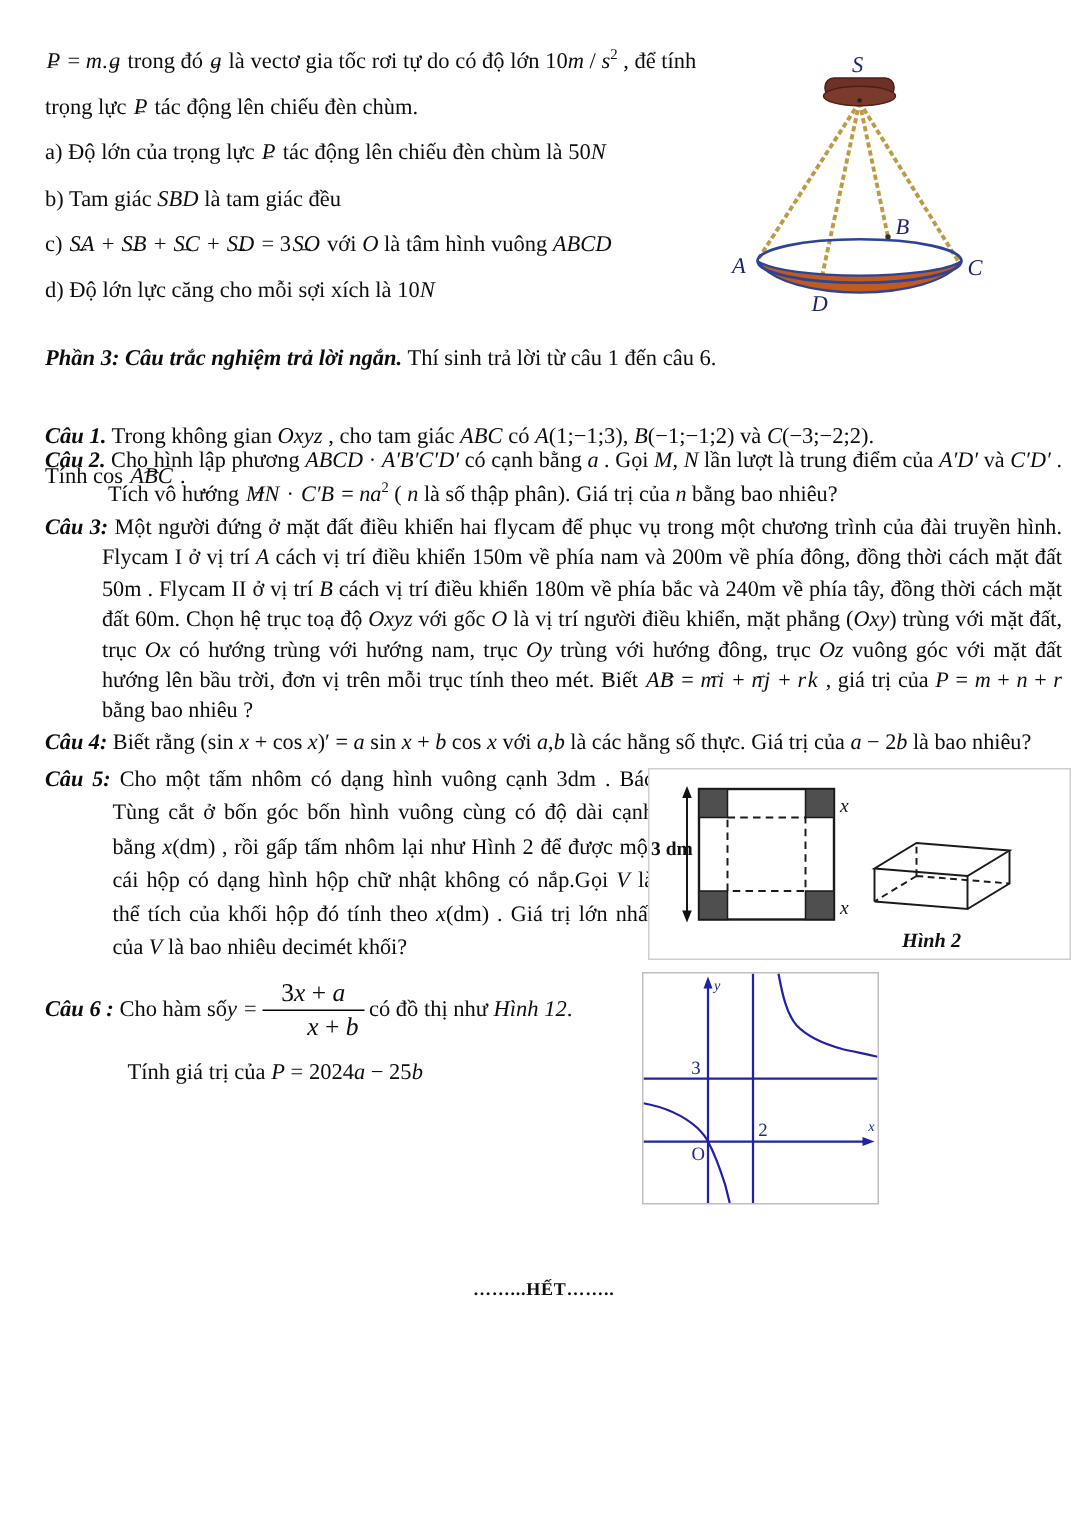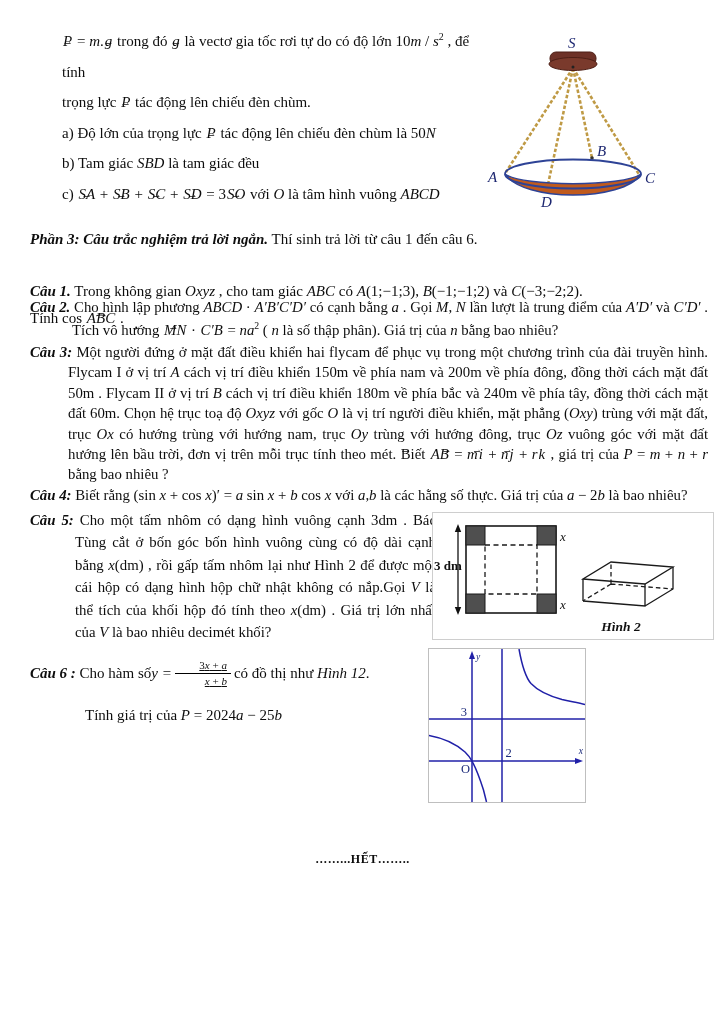--- a/index.html
+++ b/index.html
@@ -11,60 +11,61 @@
   .i{font-style:italic;}
   .sup{font-size:0.66em;vertical-align:super;line-height:0;}
   .vec{font-style:italic;position:relative;padding:0 1px;}
   .vec::after{content:"⇀";position:absolute;left:50%;top:-0.55em;
               transform:translateX(-50%);font-size:0.58em;font-style:normal;}
   .arc{font-style:italic;position:relative;padding:0 1px;}
   .arc::after{content:"⌢";position:absolute;left:50%;top:-0.8em;
               transform:translateX(-50%) scaleX(1.7);font-size:0.7em;font-style:normal;}
 
   .intro{position:absolute;left:30px;top:26px;width:465px;font-size:15px;}
-  .intro .line{line-height:30.6px;margin-left:32px;}
+  .intro .line{line-height:30.6px;}
 
   .chandelier{position:absolute;left:478px;top:30px;width:210px;height:185px;}
 
   .part3{position:absolute;left:30px;top:229px;width:682px;font-size:15px;line-height:21px;}
   .cau1{position:absolute;left:30px;top:251px;width:682px;font-size:15px;}
   .cau1 .l1{line-height:25px;margin-top:28px;}
   .cau1 .l2{line-height:25px;margin-top:2px;}
   .cau2{position:absolute;left:30px;top:296px;width:678px;font-size:14.8px;line-height:23px;
         padding-left:42px;text-indent:-42px;text-align:justify;box-sizing:border-box;}
   .cau3{position:absolute;left:30px;top:342px;width:678px;font-size:14.8px;line-height:20.4px;
         padding-left:38px;text-indent:-38px;text-align:justify;box-sizing:border-box;}
   .cau4{position:absolute;left:30px;top:485px;width:682px;font-size:14.8px;line-height:21px;}
   .cau5{position:absolute;left:30px;top:509px;width:406px;font-size:14.8px;line-height:22.4px;
         padding-left:45px;text-indent:-45px;text-align:justify;box-sizing:border-box;}
   .hinh2{position:absolute;left:432px;top:512px;width:282px;height:128px;
          border:1px solid #cecece;box-sizing:border-box;background:#fff;}
   .cau6{position:absolute;left:30px;top:648px;width:398px;font-size:15px;}
   .c6l1{display:flex;align-items:center;height:50px;}
-  .frac{display:inline-block;text-align:right;font-size:11px;margin:0 3px;text-decoration:underline;}
+  .frac{display:inline-block;text-align:center;font-size:17px;margin:0 3px;}
   .frac .fn{display:block;padding:0 4px 1px;border-bottom:1.2px solid #000;line-height:1.15;}
   .frac .fd{display:block;padding:1px 4px 0;line-height:1.15;margin-left:26px;}
   .c6l2{margin-top:6px;padding-left:55px;line-height:22px;}
   .graphbox{position:absolute;left:428px;top:648px;width:158px;height:155px;
             border:1px solid #bfbfbf;box-sizing:border-box;background:#fff;}
   .footer{position:absolute;left:0;top:852px;width:725px;text-align:center;
           font-weight:bold;font-size:12px;letter-spacing:0.5px;}
   svg text{font-family:"Liberation Serif","DejaVu Serif",serif;}
 </style>
 </head>
 <body>
 
 <div class="page">
 
   <div class="intro">
     <div class="line"><span class="i vec">P</span><span> = </span><span class="i">m</span><span>.</span><span class="i vec">g</span><span> trong đó </span><span class="i vec">g</span><span> là vectơ  gia tốc rơi tự do có độ lớn 10</span><span class="i">m</span><span> / </span><span class="i">s</span><span class="sup">2</span><span> , để tính</span></div>
     <div class="line"><span>trọng lực </span><span class="i vec">P</span><span> tác động lên chiếu đèn chùm.</span></div>
     <div class="line"><span>a) Độ lớn của trọng lực </span><span class="i vec">P</span><span> tác động lên chiếu đèn chùm là 50</span><span class="i">N</span></div>
     <div class="line"><span>b) Tam giác </span><span class="i">SBD</span><span> là tam giác đều</span></div>
     <div class="line"><span>c) </span><span class="i vec">SA</span><span> + </span><span class="i vec">SB</span><span> + </span><span class="i vec">SC</span><span> + </span><span class="i vec">SD</span><span> = 3</span><span class="i vec">SO</span><span> với </span><span class="i">O</span><span> là tâm hình vuông </span><span class="i">ABCD</span></div>
+    <div class="line"><span>d) Độ lớn lực căng cho mỗi sợi xích là 10</span><span class="i">N</span></div>
   </div>
 
   <div class="chandelier">
     <svg viewBox="0 0 210 185" width="210" height="185">
       <line x1="95" y1="38" x2="28" y2="142" stroke="#bf9a45" stroke-width="2.6" stroke-dasharray="3.5 2"></line>
       <line x1="95" y1="38" x2="114" y2="128" stroke="#bf9a45" stroke-width="2.6" stroke-dasharray="3.5 2"></line>
       <line x1="95" y1="38" x2="162" y2="146" stroke="#bf9a45" stroke-width="2.6" stroke-dasharray="3.5 2"></line>
       <line x1="95" y1="38" x2="69" y2="159" stroke="#bf9a45" stroke-width="2.6" stroke-dasharray="3.5 2"></line>
       <circle cx="114" cy="128" r="1.8" fill="#333"></circle>
       <rect x="72" y="22" width="46" height="13" rx="6" fill="#6d3127" stroke="#4d1f16" stroke-width="1"></rect>

